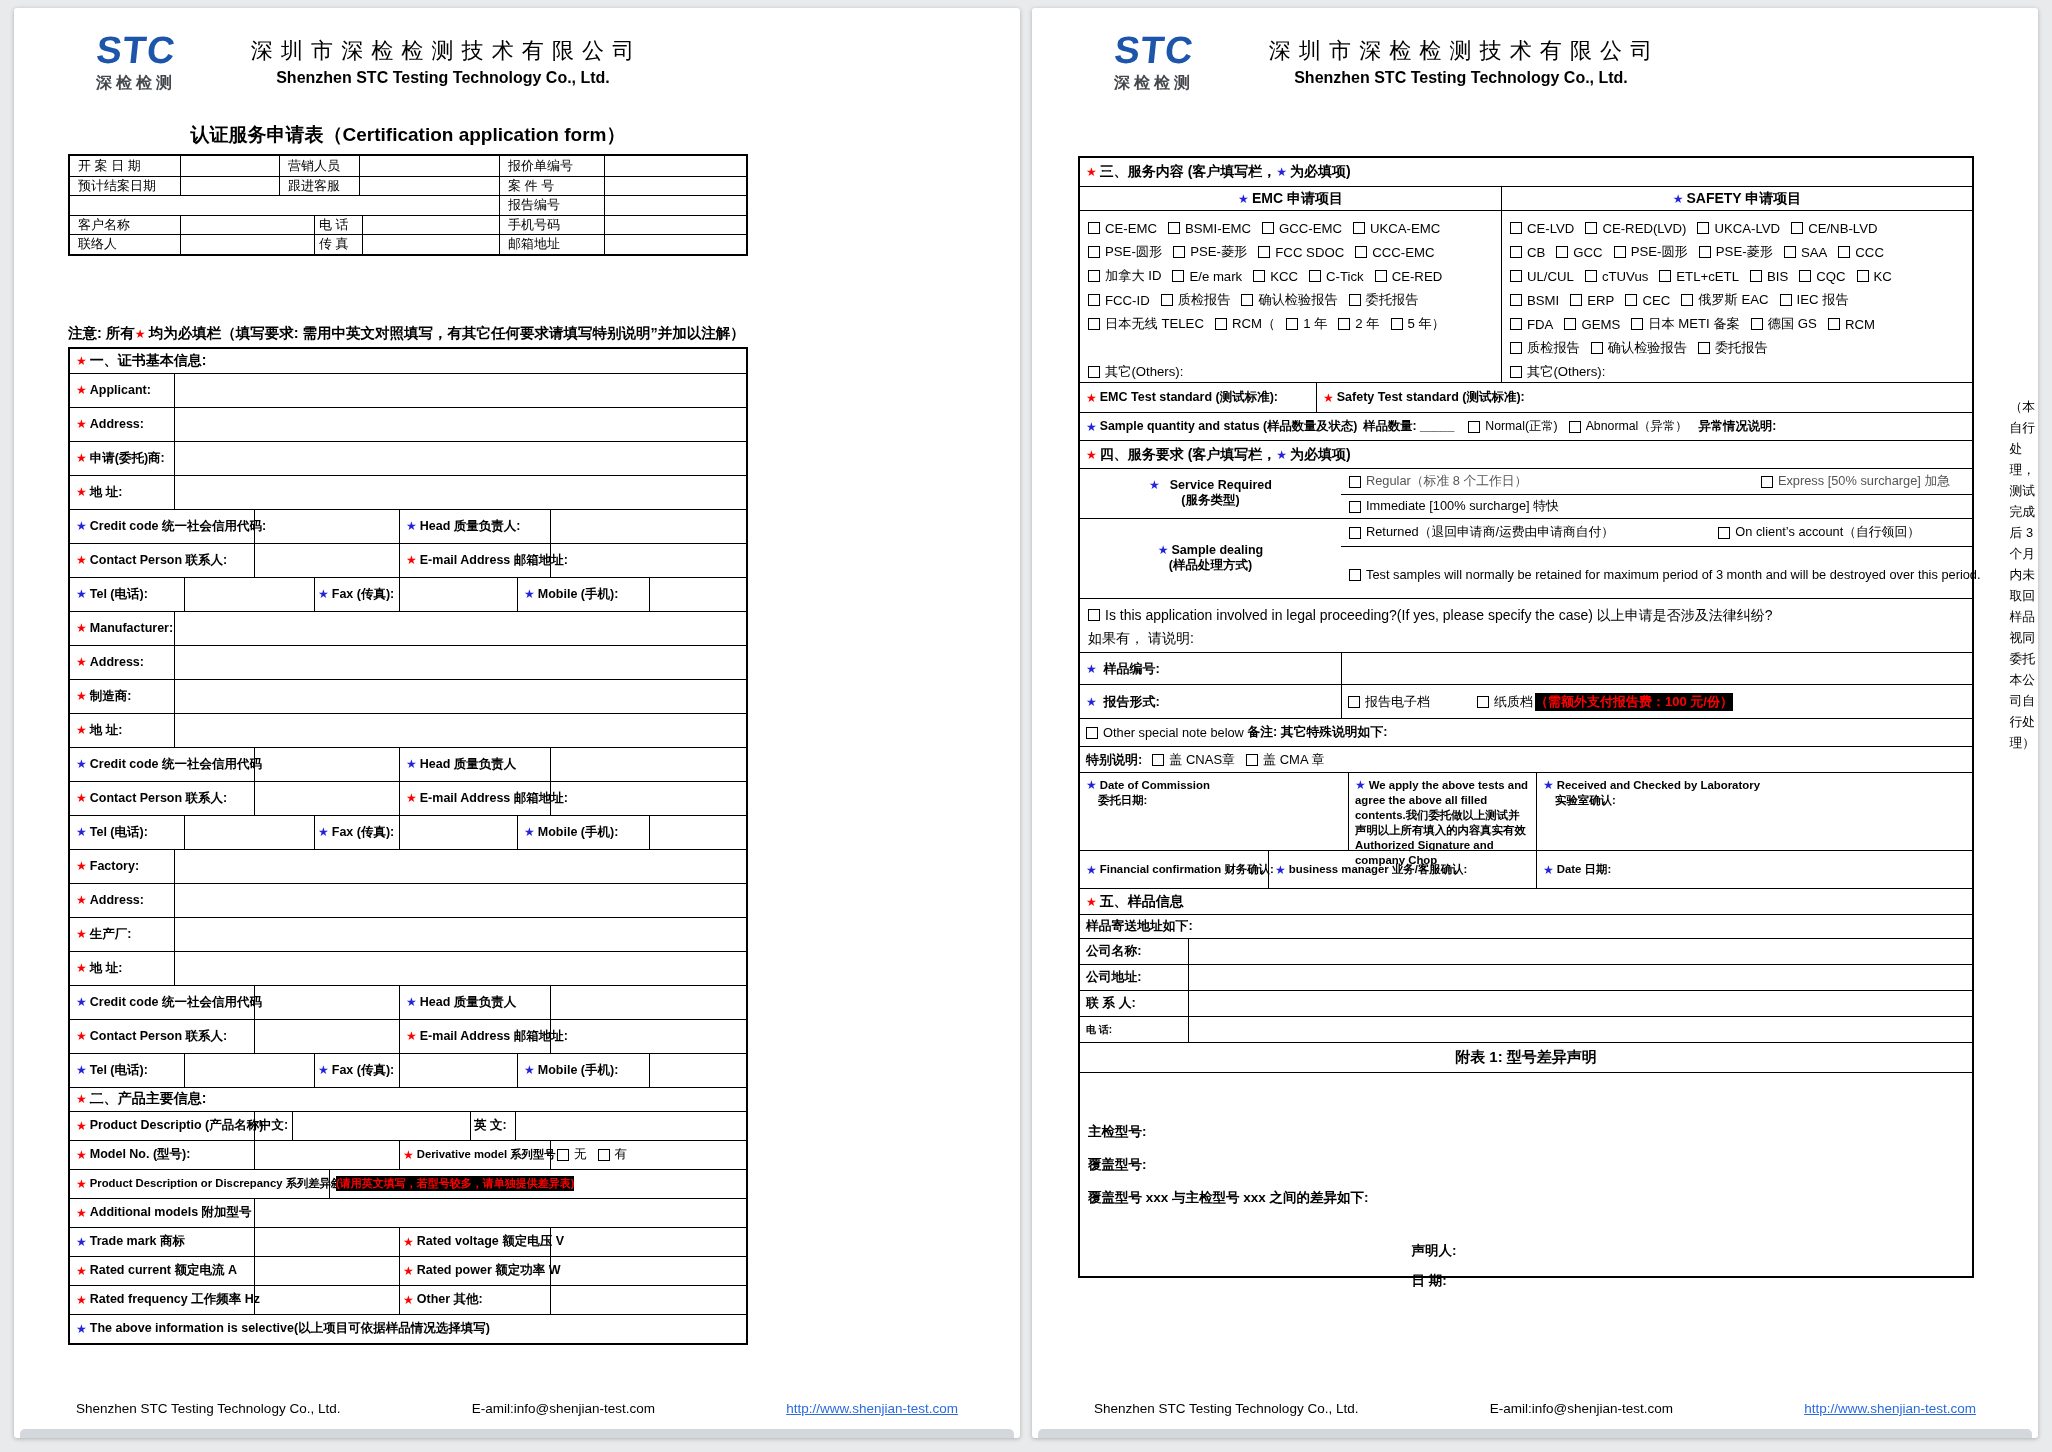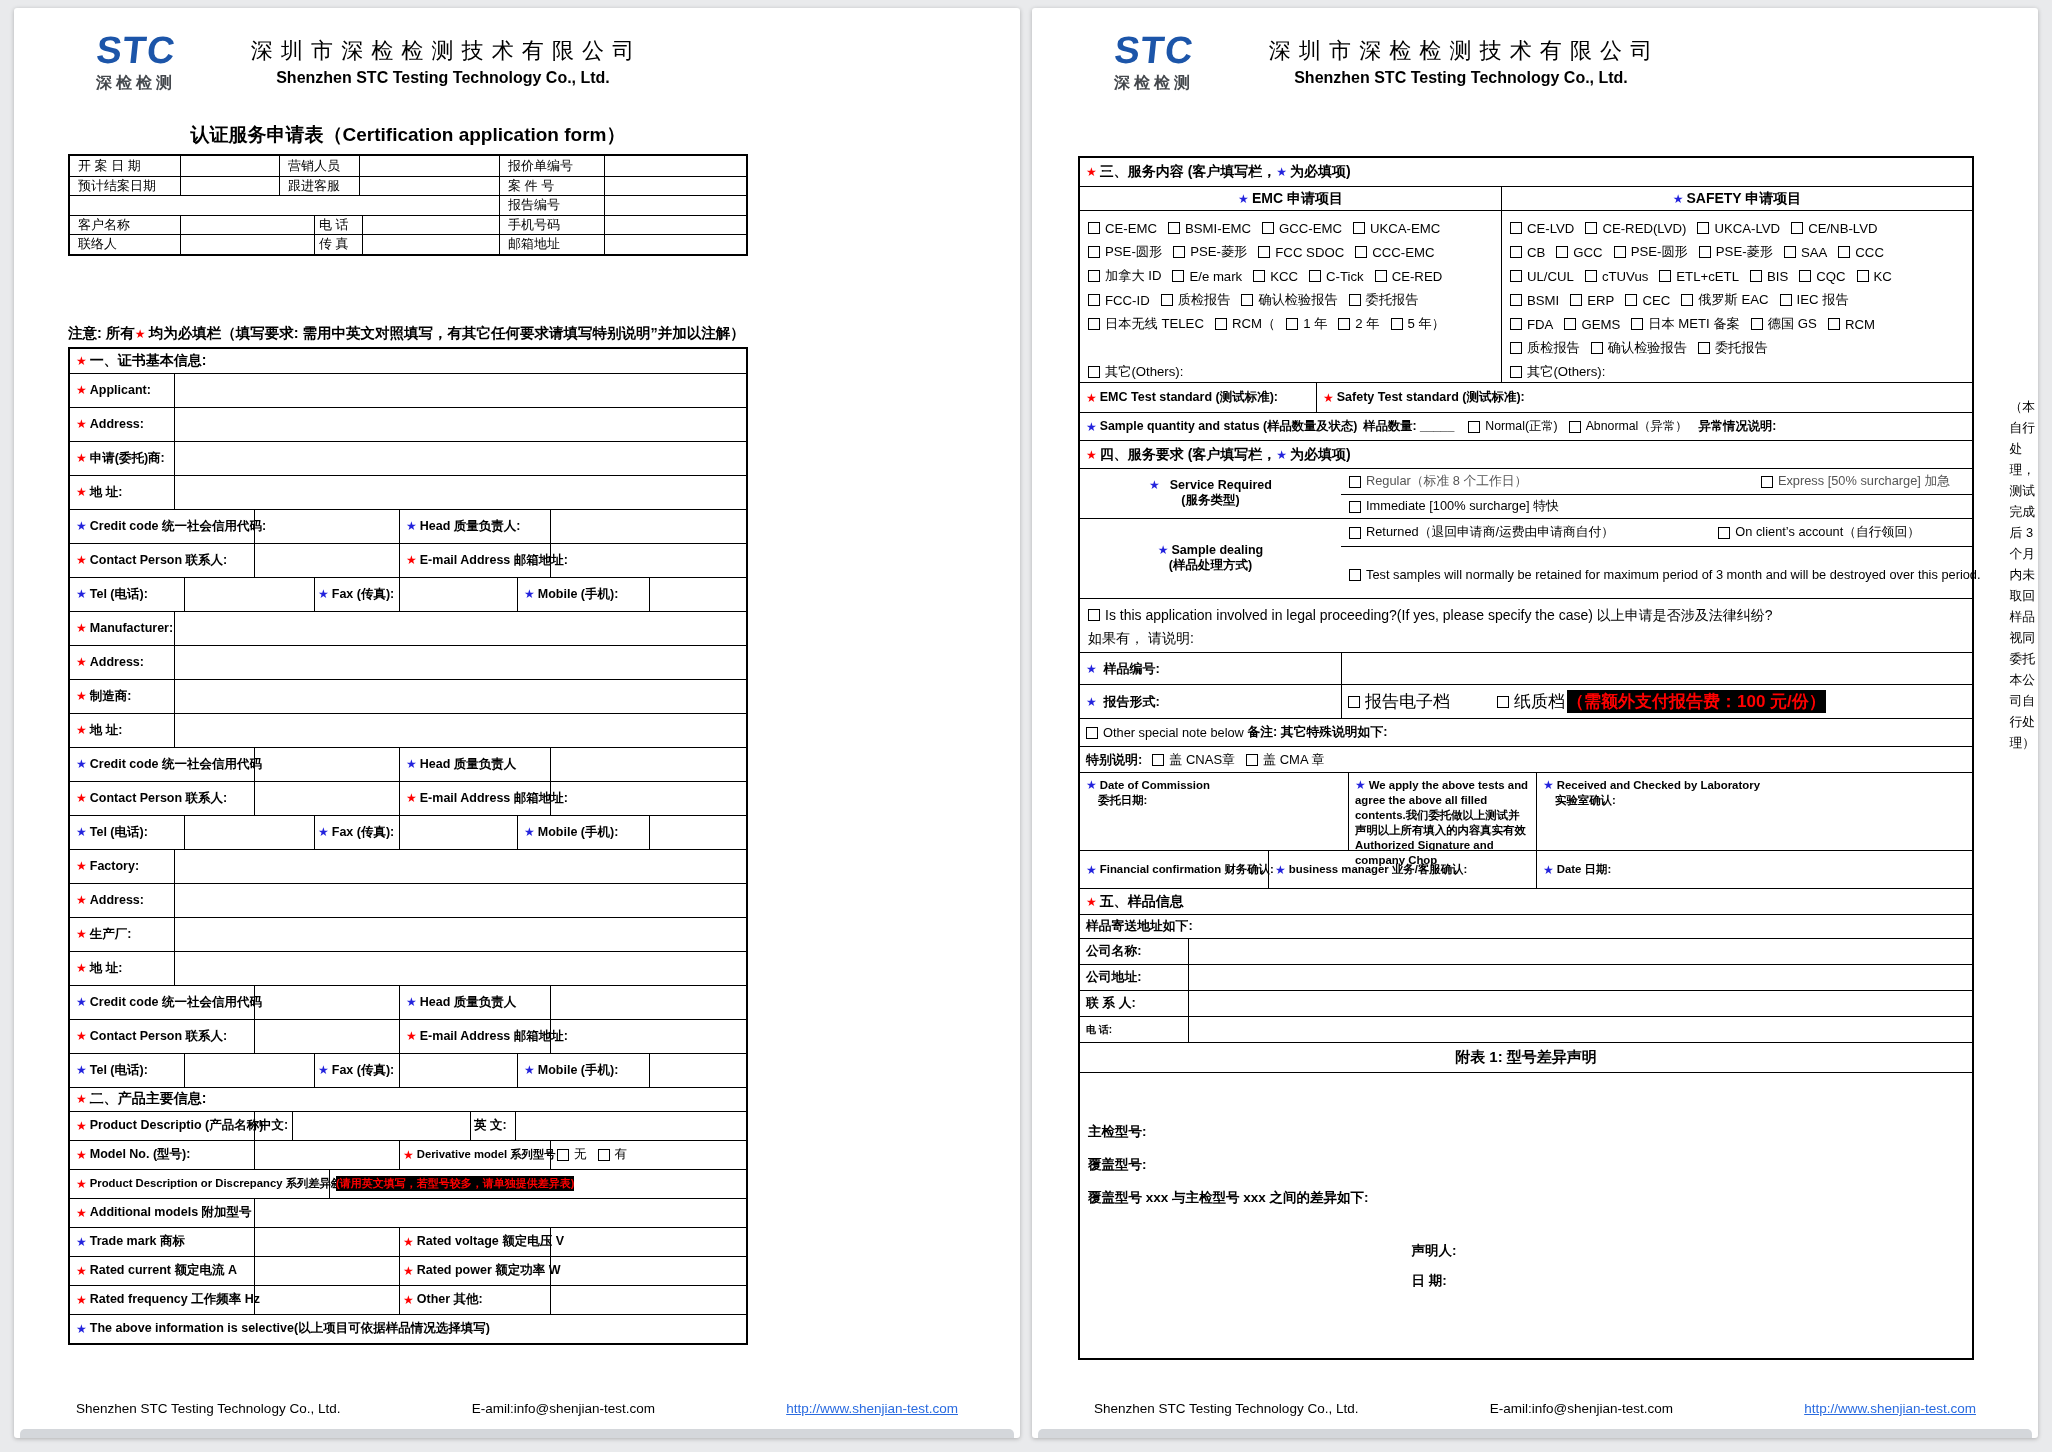--- a/index.html
+++ b/index.html
@@ -823,21 +823,21 @@
         </div>
       </div>
 
       <div class="tr" style="height:32px">
         <div class="td lab" style="flex:0 0 261px;font-size:13px"><i class="st bs">★</i>&nbsp;<span>样品编号:</span></div>
         <div class="td grow"></div>
       </div>
 
       <div class="tr" style="height:34px">
         <div class="td lab" style="flex:0 0 261px;font-size:13px"><i class="st bs">★</i>&nbsp;<span>报告形式:</span></div>
-        <div class="td grow" style="font-size:17px">
+        <div class="td grow" style="font-size:13px">
           <span class="cbi">
                 <span class="cb"></span>
                 <span>报告电子档</span>
               </span>
           <span class="cbi" style="margin-left:36px;margin-right:2px">
                 <span class="cb"></span>
                 <span>纸质档</span>
               </span>
           <span class="hl">（需额外支付报告费：100 元/份）</span>
         </div>
@@ -911,21 +911,21 @@
             <div class="td grow"></div>
           </div>
       <div class="tr" style="height:26px">
             <div class="td lab" style="flex:0 0 108px;font-size:10px">电    话:</div>
             <div class="td grow"></div>
           </div>
 
       <div class="tr" style="height:30px">
             <div class="td grow" style="justify-content:center;font-weight:bold;font-size:15px">附表 1: 型号差异声明</div>
           </div>
-      <div class="tr" style="height:286px">
+      <div class="tr" style="height:204px">
         <div class="td blk grow annex">
           <div>主检型号:</div>
           <div>覆盖型号:</div>
           <div>覆盖型号 xxx 与主检型号  xxx 之间的差异如下:</div>
           <div class="decl">
             <div>声明人:</div>
             <div>日    期:</div>
           </div>
         </div>
       </div>

